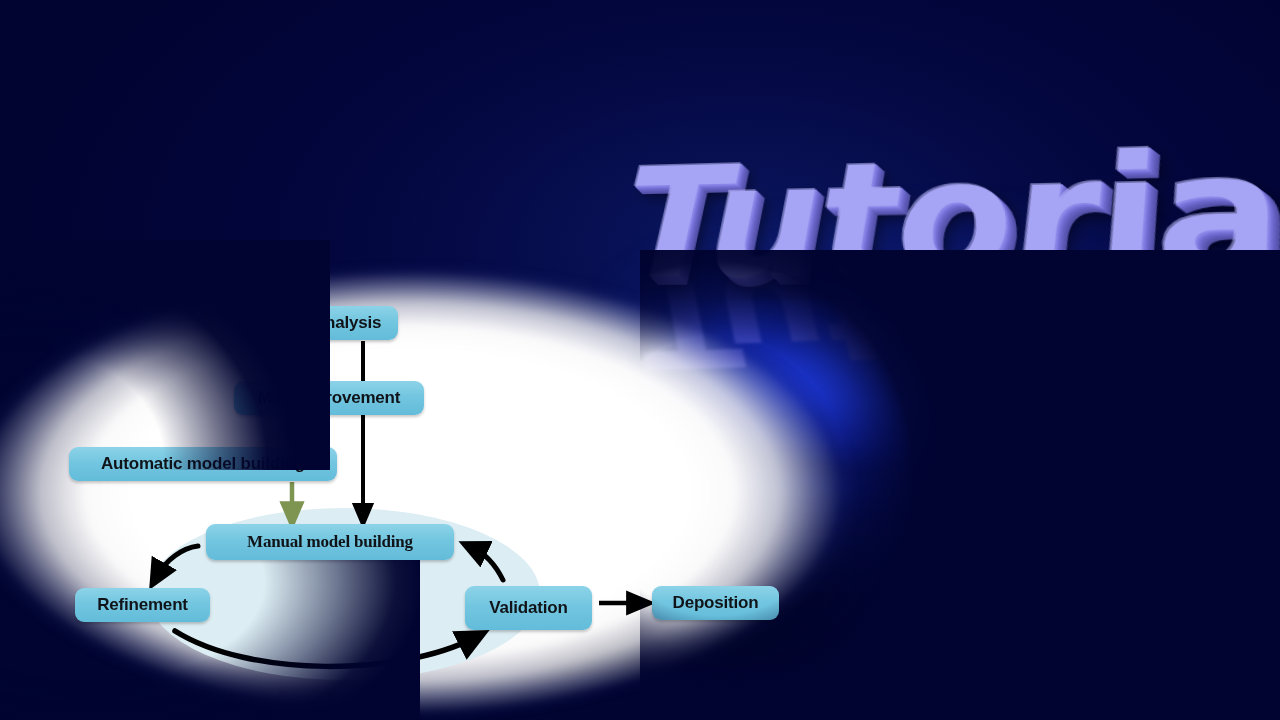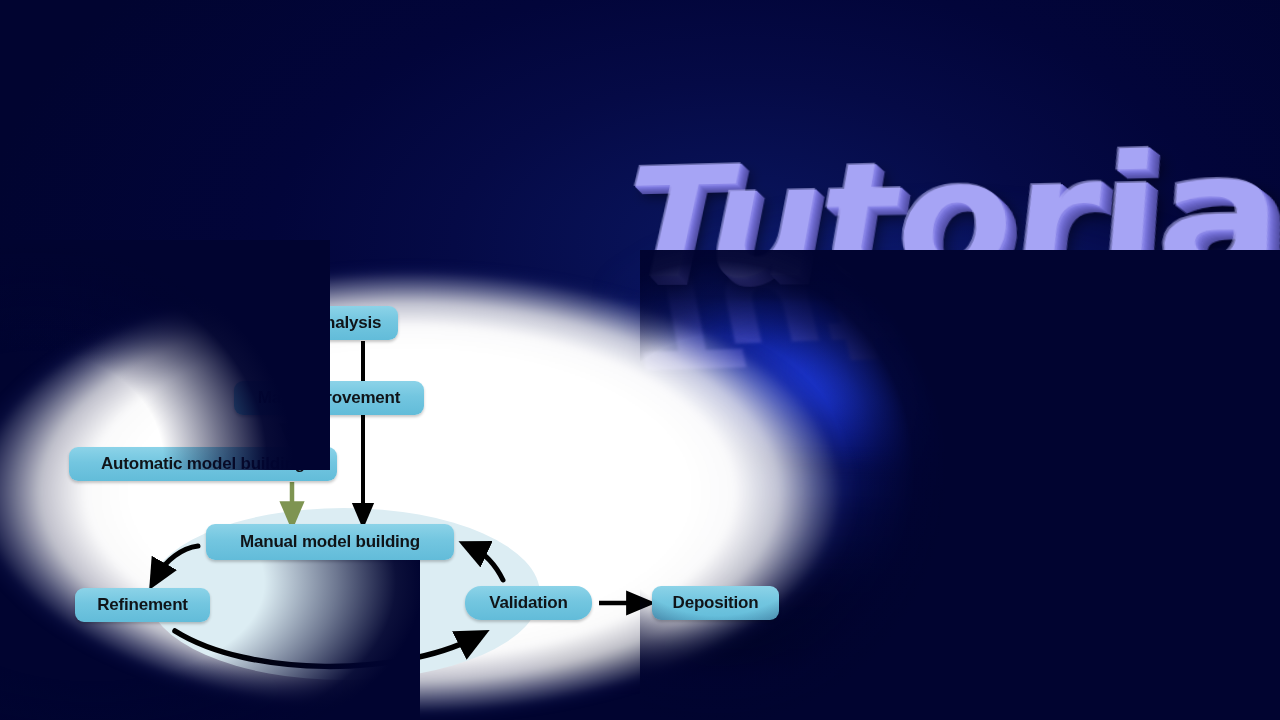--- a/index.html
+++ b/index.html
@@ -297,29 +297,29 @@
     </div>
 
     <div class="node" style="left:234px; top:381px; width:190px; height:34px;">
       <span>Map Improvement</span>
     </div>
 
     <div class="node" style="left:69px; top:447px; width:268px; height:34px;">
       <span>Automatic model building</span>
     </div>
 
-    <div class="node" style="left:206px; top:524px; width:248px; height:36px;">
+    <div class="node" style="left:206px; top:524px; width:248px; height:36px;font-family:Liberation Serif, serif;">
       <span>Manual model building</span>
     </div>
 
     <div class="node" style="left:75px; top:588px; width:135px; height:34px;">
       <span>Refinement</span>
     </div>
 
-    <div class="node" style="left:465px; top:586px; width:127px; height:34px;border-radius:16px;">
+    <div class="node" style="left:465px; top:586px; width:127px; height:44px;">
       <span>Validation</span>
     </div>
 
     <div class="node" style="left:652px; top:586px; width:127px; height:34px;">
       <span>Deposition</span>
     </div>
 
   </div>
 
   <div class="veil-right"></div>

